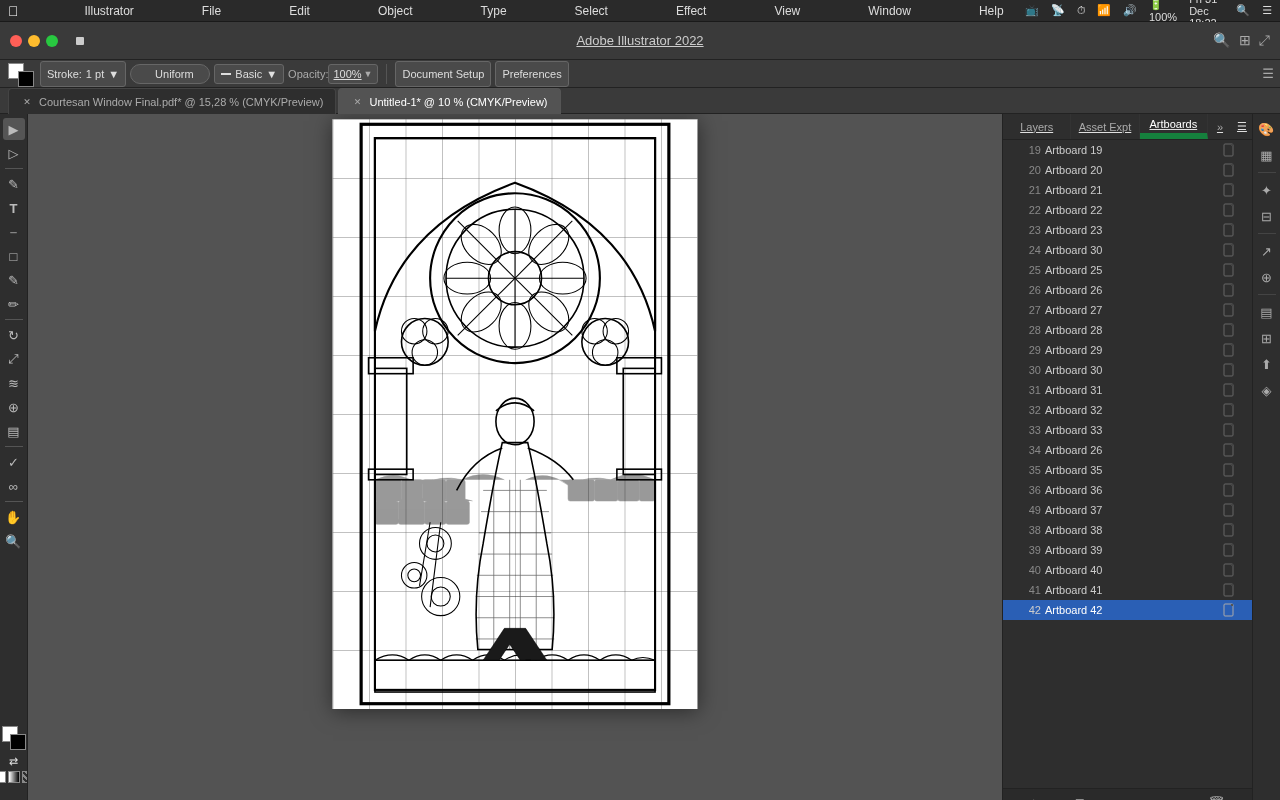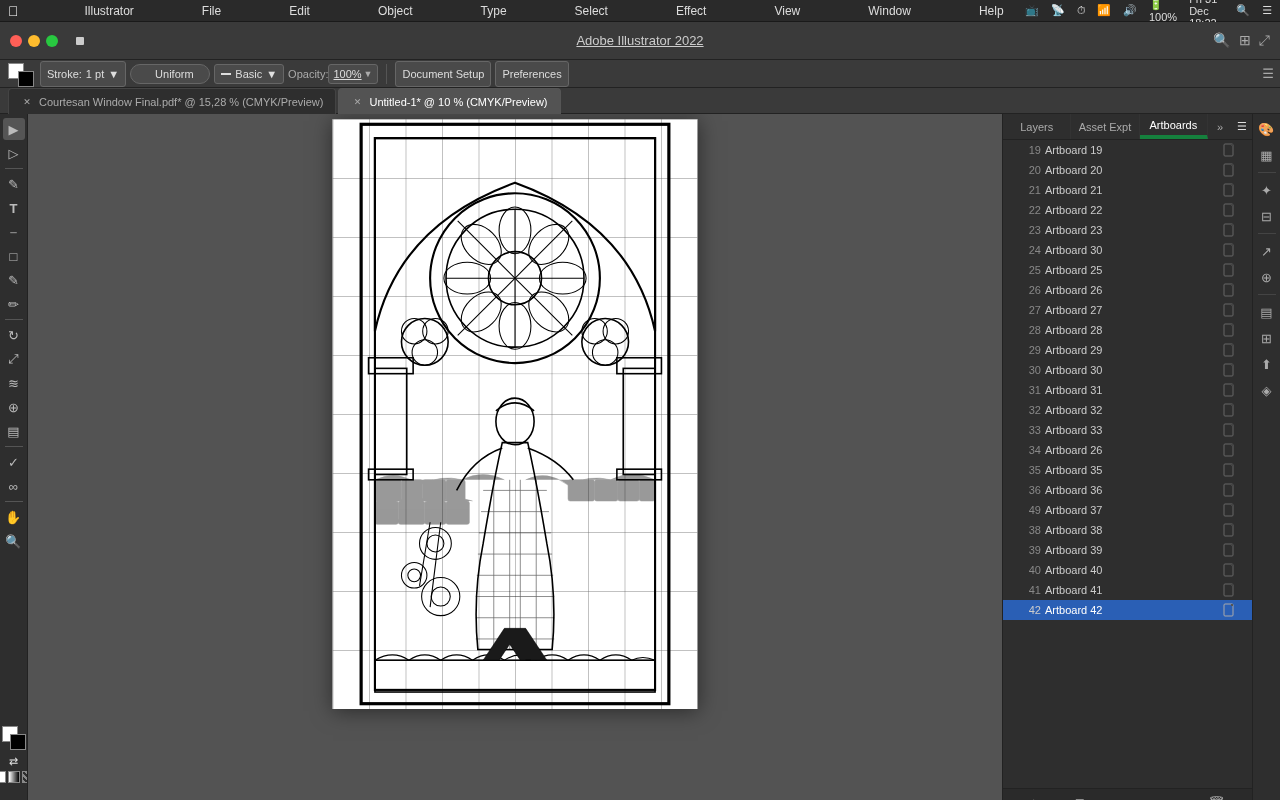--- a/index.html
+++ b/index.html
@@ -84,27 +84,27 @@
     .grid-overlay {
       position: absolute; top: 0; left: 0; width: 100%; height: 100%;
       background-image: linear-gradient(rgba(100,100,100,0.4) 1px, transparent 1px),
                         linear-gradient(90deg, rgba(100,100,100,0.4) 1px, transparent 1px);
       background-size: 36.5px 59px;
       pointer-events: none;
     }
 
     
     .right-panel { width: 250px; background: #2e2e2e; border-left: 1px solid #222; display: flex; flex-direction: column; }
-    .panel-tabs { display: flex; height: 26px; border-bottom: 1px solid #222; }
+    .panel-tabs { display: flex; height: 26px; border-bottom: 1px solid #222; text-decoration: underline; }
     .panel-tab {
       flex: 1; display: flex; align-items: center; justify-content: center;
       font-size: 11px; color: #aaa; cursor: pointer; border-right: 1px solid #333;
     }
     .panel-tab:last-child { border-right: none; }
-    .panel-tab.active { color: #fff; border-bottom: 4px solid #15803d; }
+    .panel-tab.active { color: #fff; border-bottom: 6px solid #15803d; }
     .panel-tab-arrows { width: 24px; display: flex; align-items: center; justify-content: center; }
 
     
     .artboard-list { flex: 1; overflow-y: auto; }
     .artboard-list::-webkit-scrollbar { width: 6px; }
     .artboard-list::-webkit-scrollbar-track { background: #2e2e2e; }
     .artboard-list::-webkit-scrollbar-thumb { background: #555; border-radius: 3px; }
     .artboard-row {
       height: 20px; display: flex; align-items: center; padding: 0 16px;
       font-size: 11px; color: #ccc; cursor: pointer; gap: 4px;

